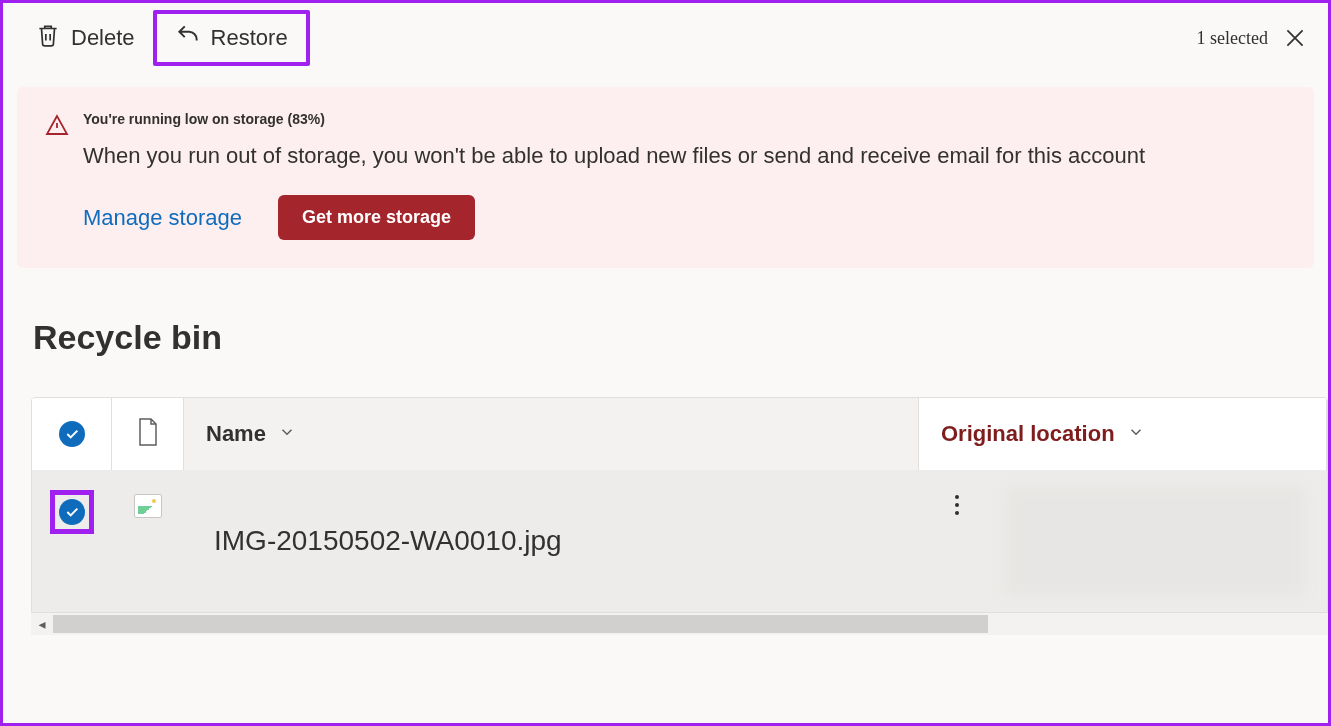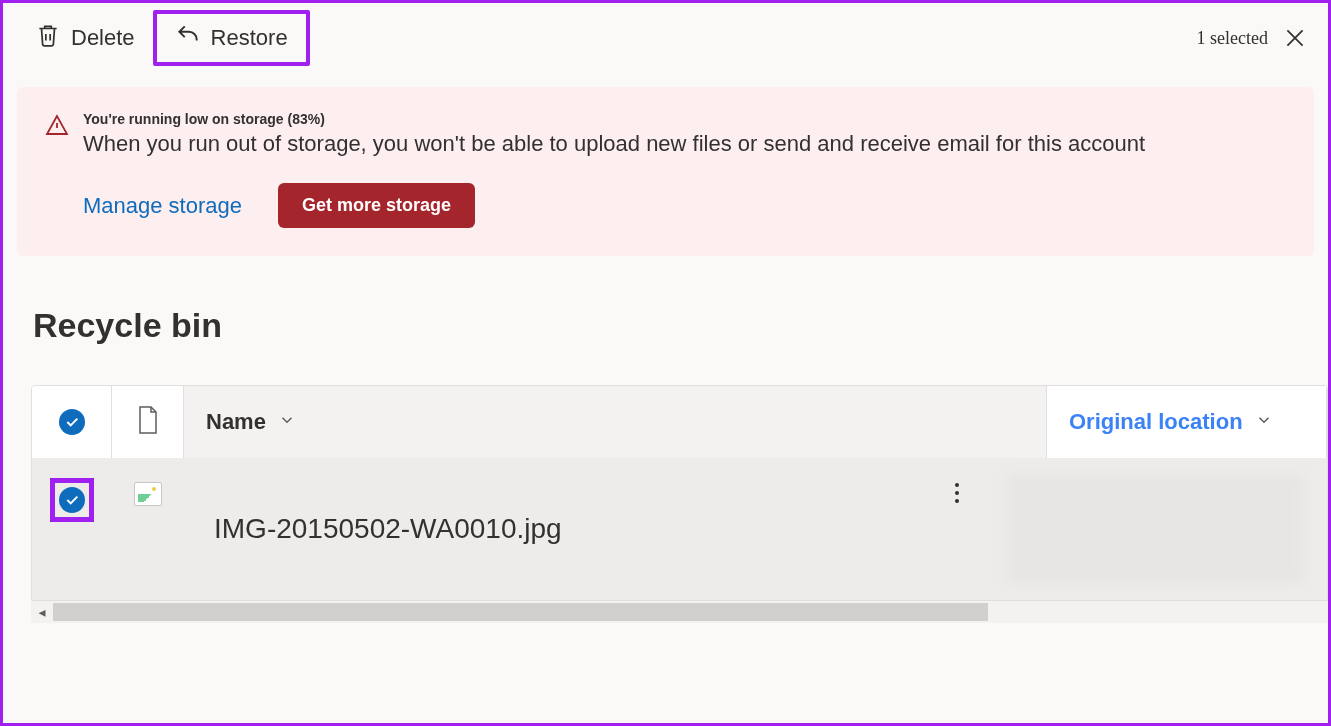--- a/index.html
+++ b/index.html
@@ -51,21 +51,21 @@
   
   .banner {
     margin: 14px 14px 0 14px;
     background: #fdeeef;
     border-radius: 6px;
     padding: 24px 28px 28px 28px;
   }
   .banner-row1 { display: flex; align-items: flex-start; gap: 14px; }
   .warn-icon { width: 24px; height: 24px; flex-shrink: 0; margin-top: 2px;}
   .banner-title { font-weight: 600; font-size: 14px; color: #323130; }
-  .banner-body { font-size: 22px; color: #323130; margin-top: 4px; }
+  .banner-body { font-size: 22px; color: #323130; margin-top: 16px; }
   .banner-actions { display: flex; gap: 36px; align-items: center; margin-top: 26px; margin-left: 38px; }
   .link-btn { color: #0f6cbd; font-size: 22px; cursor: pointer; }
   .primary-btn {
     background: #a4262c;
     color: #fff;
     font-weight: 600;
     font-size: 18px;
     border: none;
     border-radius: 6px;
     padding: 12px 24px;
@@ -91,21 +91,21 @@
     height: 72px;
     background: #f3f2f1;
   }
   .th-cell {
     display: flex; align-items: center;
     border-right: 1px solid #e1dfdd;
   }
   .th-check { width: 80px; justify-content: center; background: #fff;}
   .th-icon { width: 72px; justify-content: center; background: #fff;}
   .th-name { flex: 1; padding-left: 22px; gap: 12px; font-size: 22px; font-weight: 600; color:#323130; cursor:pointer;}
-  .th-loc { width: 280px; padding-left: 22px; gap: 12px; font-size: 22px; font-weight:600; color:#3b82f6; background:#fff; cursor:pointer;}
+  .th-loc { width: 408px; padding-left: 22px; gap: 12px; font-size: 22px; font-weight:600; color:#7f1d1d; background:#fff; cursor:pointer;}
   .chev { width:18px; height:18px; }
   .check-circle {
     width: 26px; height: 26px;
     border-radius: 50%;
     background: #0f6cbd;
     display:flex; align-items:center; justify-content:center;
   }
   .check-circle svg { width:16px; height:16px; }
   .file-gen-icon svg { width: 24px; height: 30px; }
   

